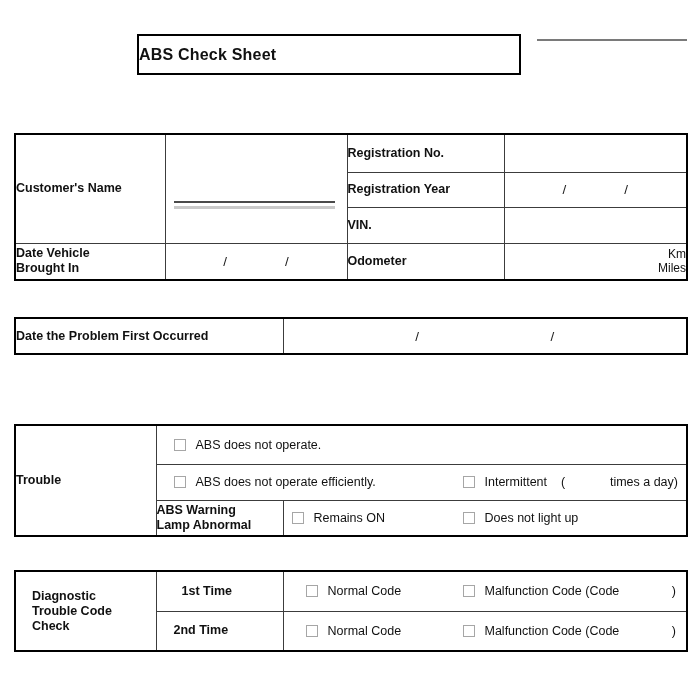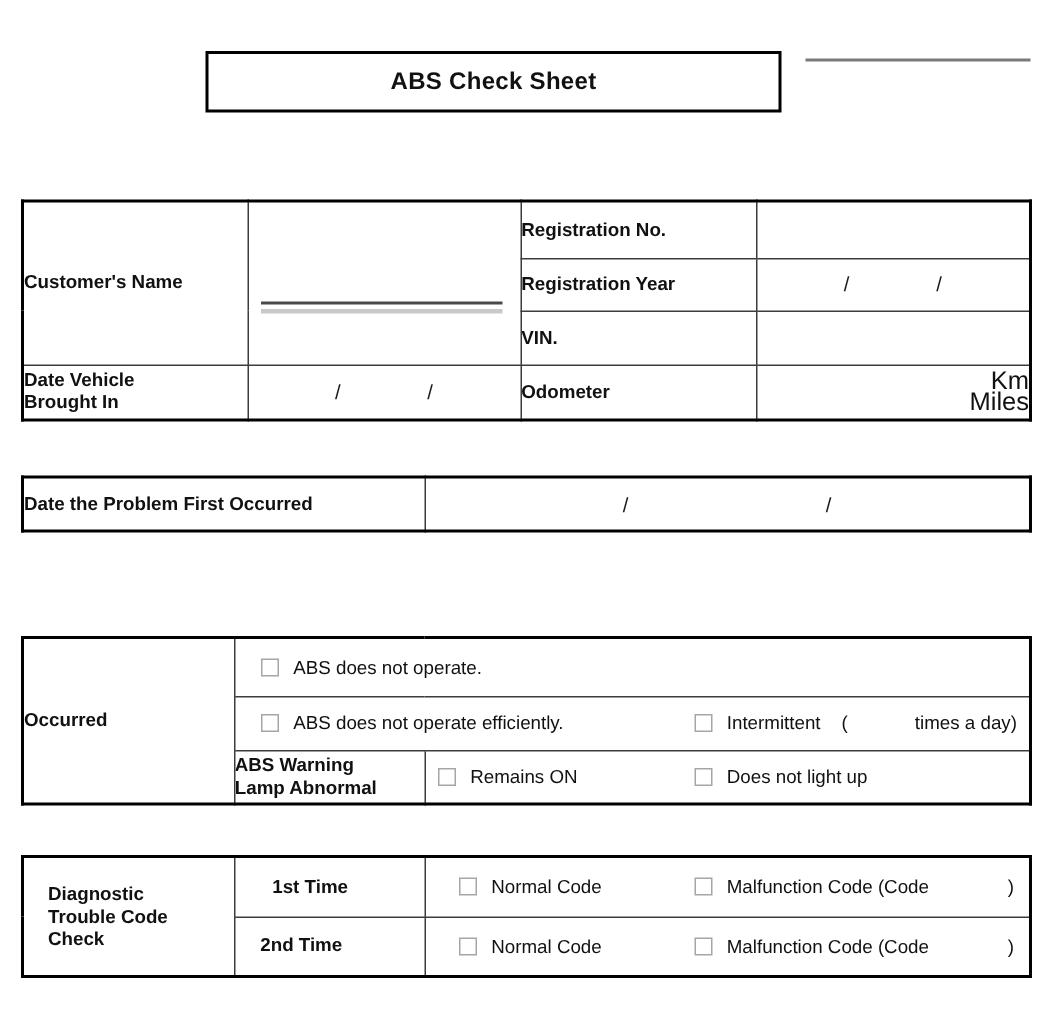--- a/index.html
+++ b/index.html
@@ -6,21 +6,21 @@
   body {
     width: 700px; height: 677px; position: relative; overflow: hidden;
     font-family: "Liberation Sans", sans-serif; color: #111;
     -webkit-font-smoothing: antialiased;
   }
 
   
   .title-box {
     position: absolute; left: 137px; top: 34px; width: 384px; height: 41px;
     border: 2px solid #000; box-sizing: border-box;
-    display: flex; align-items: center; justify-content: center;
+    display: flex; align-items: center; 
   }
   .title-box .title { font-size: 16px; font-weight: bold; letter-spacing: 0.2px; }
 
   .inspector {
     position: absolute; left: 537px; top: 36px; width: 150px;
     border-bottom: 2px solid #7a7a7a; padding-bottom: 3px; box-sizing: border-box;
   }
   .inspector .line { display: block; font-size: 12.5px; line-height: 16px; padding-left: 8px; }
 
   
@@ -57,21 +57,21 @@
   }
   .paren { margin-left: 4px; }
 
   
   td.sigcell { position: relative; }
   .sig { position: absolute; left: 8px; right: 12px; top: 66px; }
   .sig .l1 { height: 2px; background: #4a4a4a; }
   .sig .l2 { margin-top: 3px; height: 3px; background: #c9c9c9; }
 
   
-  td.units { text-align: right; padding-right: 10px; font-size: 17px; line-height: 14px; font-weight: normal; }
+  td.units { text-align: right; padding-right: 10px; font-size: 12px; line-height: 14px; font-weight: normal; }
   td.units .u { display: block; }
 </style>
 </head>
 <body>
 
 <div class="title-box">
   <span class="title">ABS Check Sheet</span>
 </div>
 
 <div class="inspector">
@@ -148,21 +148,21 @@
   </table>
 
 <table class="frm" style="top:424px;">
   <colgroup>
     <col style="width:141px">
       <col style="width:127px">
       <col style="width:404px">
   </colgroup>
   <tbody>
       <tr style="height:39px;">
-    <td class="lbl" rowspan="3">Occurred</td>
+    <td class="lbl" rowspan="3">Trouble</td>
     <td class="optcell" colspan="2">
       <span class="item pos-l17">
         <span class="cb"></span>
         <span>ABS does not operate.</span>
       </span>
     </td>
   </tr>
   <tr style="height:36px;">
     <td class="optcell" colspan="2">
       <span class="item pos-l17">

